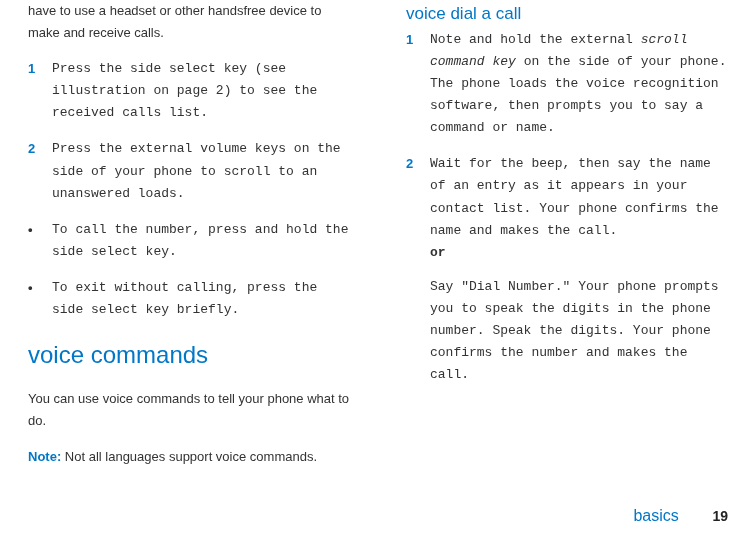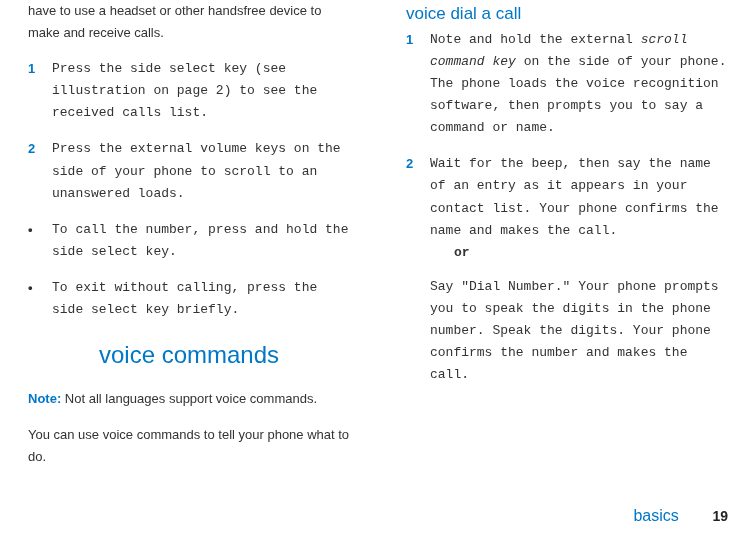--- a/index.html
+++ b/index.html
@@ -48,21 +48,20 @@
   }
   .list-body {
     flex: 1;
     font-family: Liberation Mono, monospace;
   }
   .h1 {
     color: #0077c8;
     font-size: 24px;
     font-weight: normal;
     margin-bottom: 12px;
-    text-align: center;
   }
   .h2 {
     color: #0077c8;
     font-size: 17px;
     font-weight: normal;
   }
   .note-label {
     color: #0077c8;
     font-weight: bold;
   }
@@ -112,45 +111,45 @@
       <span class="list-body">To call the number, press and hold the side select key.</span>
     </div>
 
     <div class="list-item">
       <span class="list-bullet">•</span>
       <span class="list-body">To exit without calling, press the side select key briefly.</span>
     </div>
 
     <h1 class="h1">voice commands</h1>
 
+    <p class="para">You can use voice commands to tell your phone what to do.</p>
+
     <p class="para">
       <span class="note-label">Note:</span><span> Not all languages support voice commands.</span>
     </p>
-
-    <p class="para">You can use voice commands to tell your phone what to do.</p>
 
   </div>
 
   <div class="col">
 
     <h2 class="h2">voice dial a call</h2>
 
 
     <div class="list-item">
       <span class="list-num">1</span>
       <span class="list-body">
         <span>Note and hold the external </span><span class="italic">scroll command key</span><span> on the side of your phone. The phone loads the voice recognition software, then prompts you to say a command or name.</span>
       </span>
     </div>
 
     <div class="list-item">
       <span class="list-num">2</span>
       <div class="list-body">
         <p style="">Wait for the beep, then say the name of an entry as it appears in your contact list. Your phone confirms the name and makes the call.</p>
-        <p class="bold" style="margin-bottom:12px;margin-left:24px;">or</p>
+        <p class="bold" style="margin-bottom:12px;">or</p>
         <p>Say "Dial Number." Your phone prompts you to speak the digits in the phone number. Speak the digits. Your phone confirms the number and makes the call.</p>
       </div>
     </div>
 
   </div>
 </div>
 
 <div class="footer">
   <span class="footer-section">basics</span>
   <span class="footer-page">19</span>

